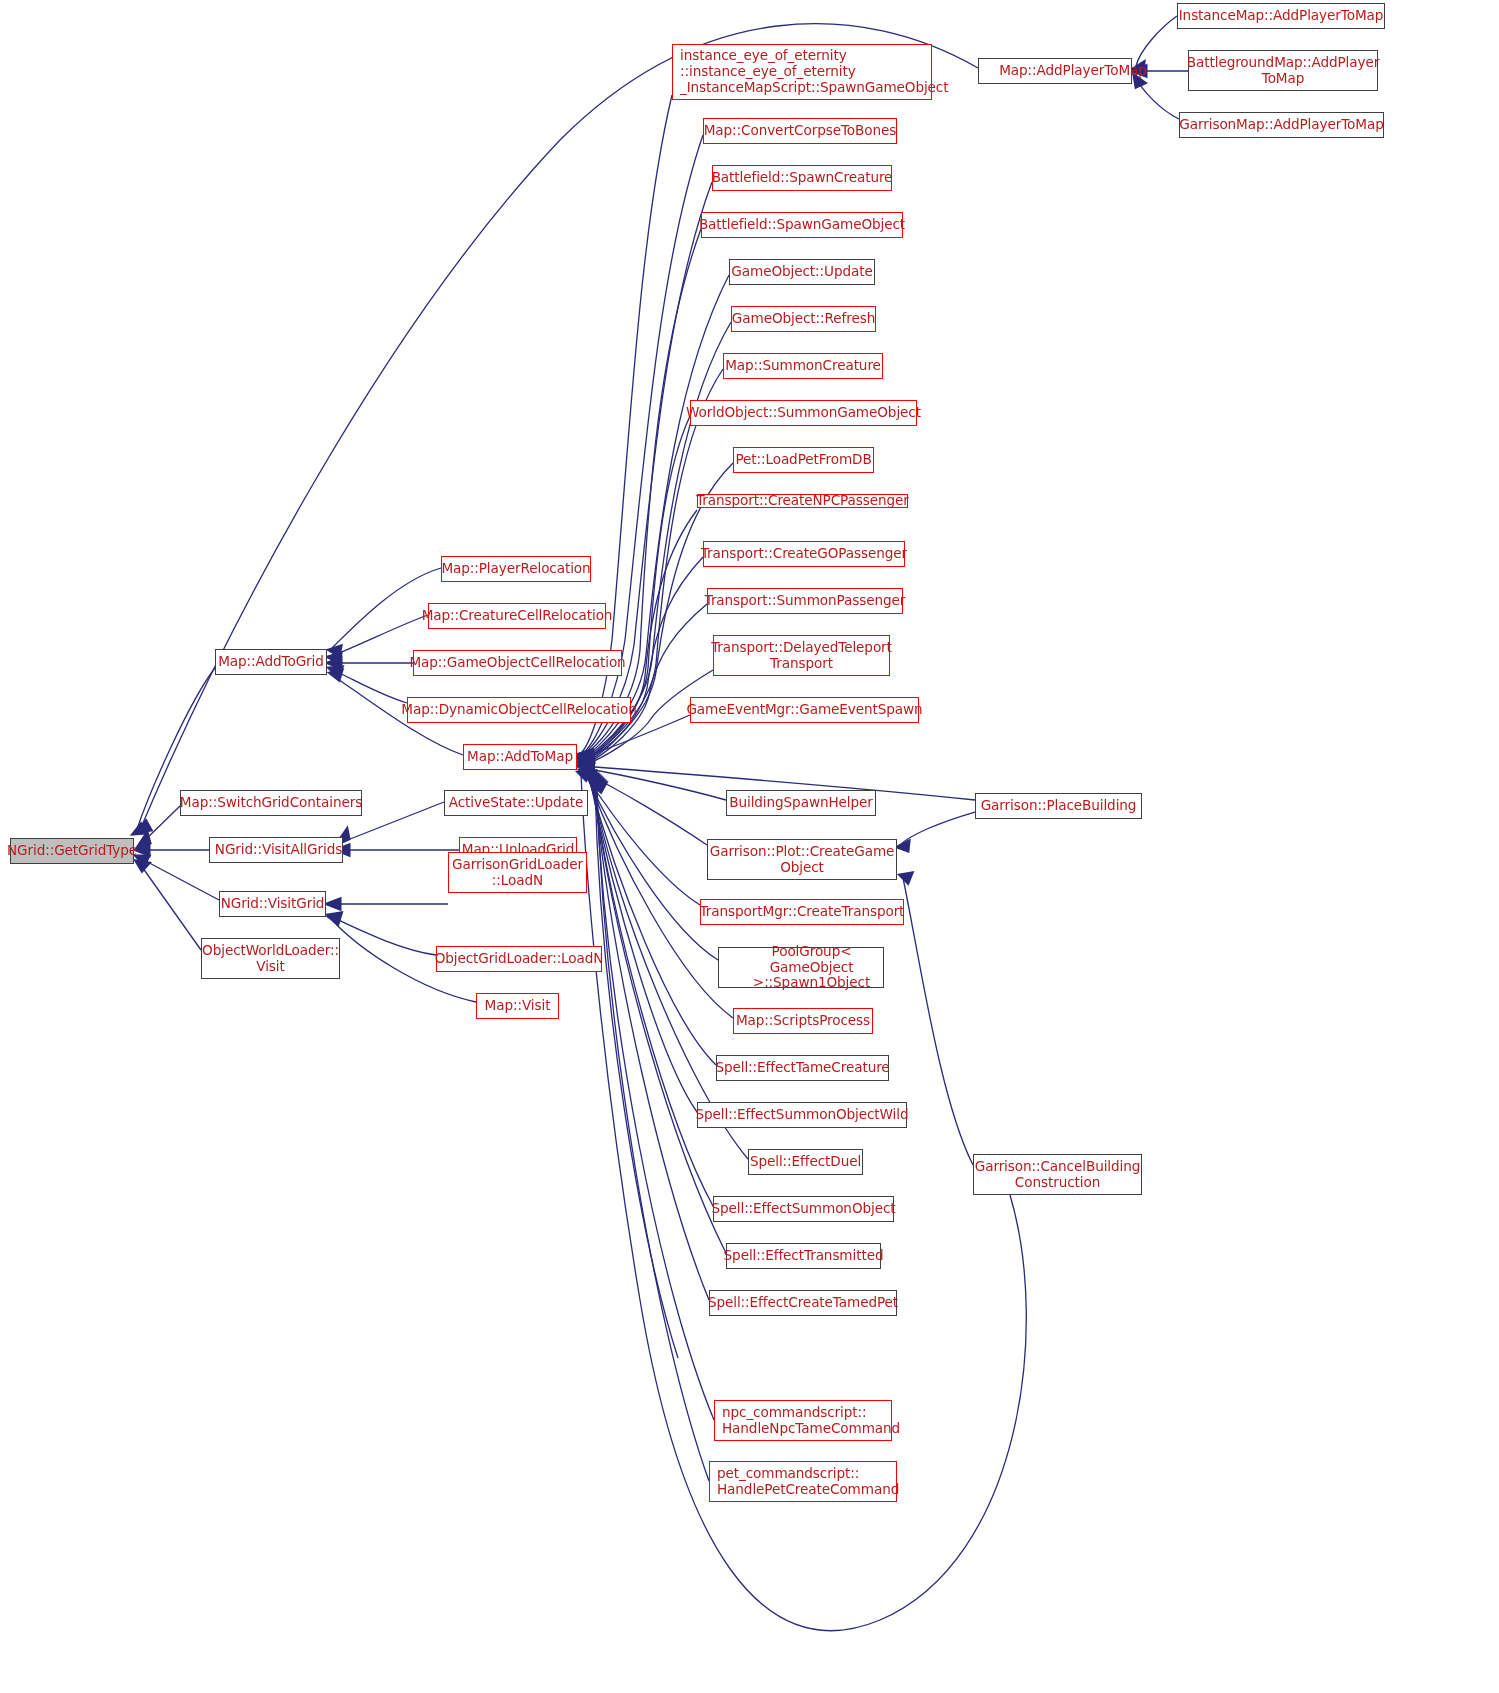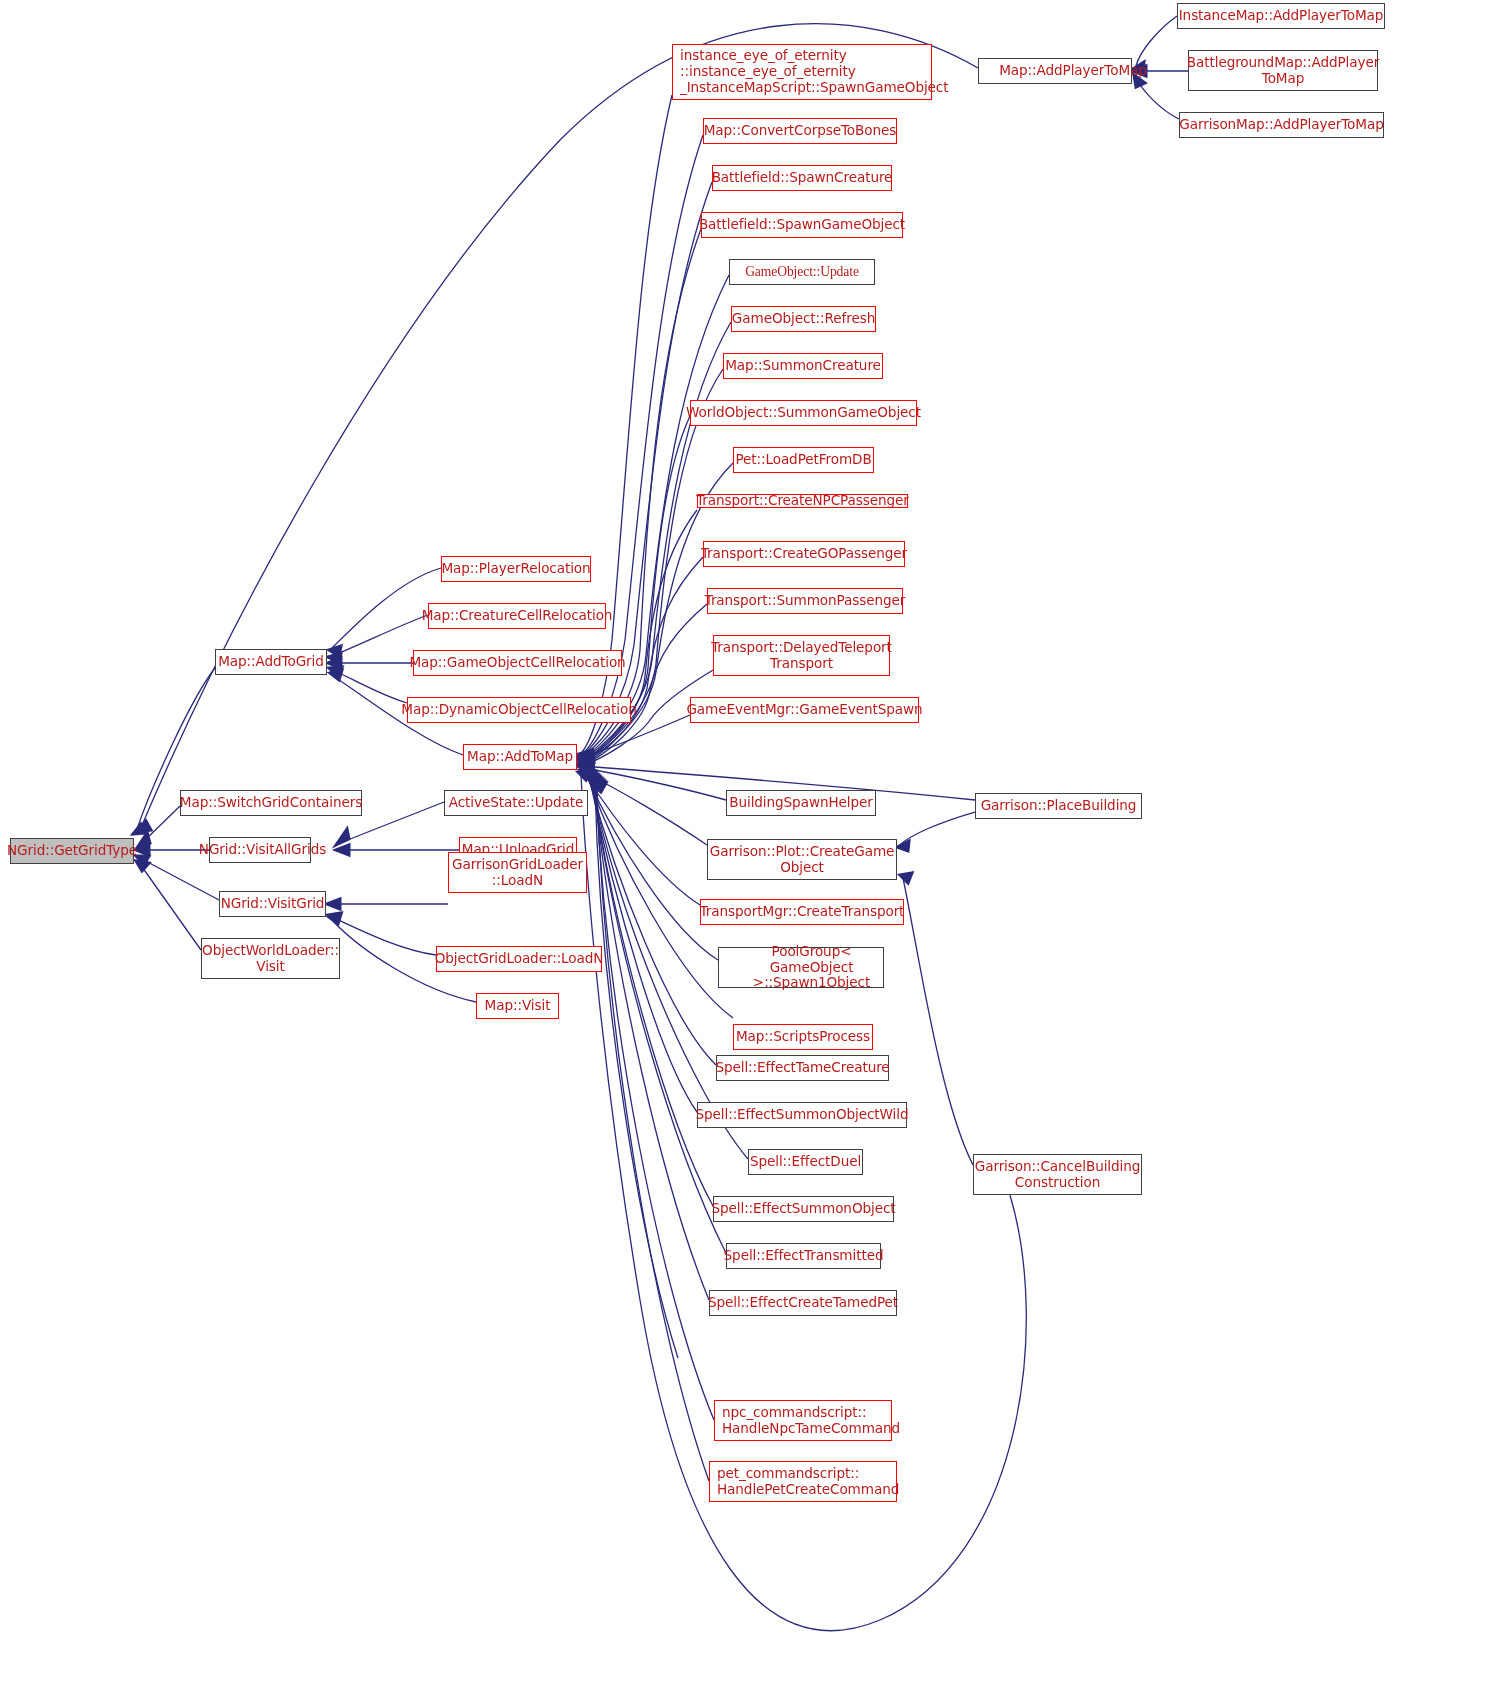--- a/index.html
+++ b/index.html
@@ -129,21 +129,21 @@
       <path d="M 578,772 l 12,-2 -4,10 z" fill="#2a2a7a" stroke="#2a2a7a" stroke-width="3" stroke-linejoin="miter"></path>
       <path d="M 1177,16 C 1160,28 1140,50 1136,66" fill="none" stroke="#2a2a7a" stroke-width="1.3"></path>
       <path d="M 1133,69 l 11,-7 -1,10 z" fill="#2a2a7a" stroke="#2a2a7a" stroke-width="3" stroke-linejoin="miter"></path>
       <path d="M 1188,71 L 1137,71" fill="none" stroke="#2a2a7a" stroke-width="1.3"></path>
       <path d="M 1133,71 l 13,-5 0,10 z" fill="#2a2a7a" stroke="#2a2a7a" stroke-width="3" stroke-linejoin="miter"></path>
       <path d="M 1179,119 C 1160,110 1142,90 1136,78" fill="none" stroke="#2a2a7a" stroke-width="1.3"></path>
       <path d="M 1134,75 l 11,8 -9,4 z" fill="#2a2a7a" stroke="#2a2a7a" stroke-width="3" stroke-linejoin="miter"></path>
     </svg>
 <div class="node current" style="left: 10px; top: 838px; width: 124px; height: 26px;">NGrid::GetGridType</div>
     <div class="node" style="left: 180px; top: 790px; width: 182px; height: 26px;">Map::SwitchGridContainers</div>
-    <div class="node" style="left: 209px; top: 837px; width: 102px; height: 26px; padding-left: 8px;">NGrid::VisitAllGrids</div>
+    <div class="node" style="left: 209px; top: 837px; width: 134px; height: 26px; padding-left: 8px;">NGrid::VisitAllGrids</div>
     <div class="node" style="left: 219px; top: 891px; width: 107px; height: 26px;">NGrid::VisitGrid</div>
     <div class="node" style="left: 201px; top: 938px; width: 139px; height: 41px;">ObjectWorldLoader::
 Visit</div>
     <div class="node" style="left: 215px; top: 649px; width: 112px; height: 26px;">Map::AddToGrid</div>
     <div class="node" style="left: 444px; top: 790px; width: 144px; height: 26px;">ActiveState::Update</div>
     <div class="node red" style="left: 459px; top: 837px; width: 118px; height: 26px;">Map::UnloadGrid</div>
     <div class="node red" style="left: 448px; top: 852px; width: 139px; height: 41px;">GarrisonGridLoader
 ::LoadN</div>
     <div class="node red" style="left: 436px; top: 946px; width: 166px; height: 26px;">ObjectGridLoader::LoadN</div>
     <div class="node red" style="left: 476px; top: 993px; width: 83px; height: 26px;">Map::Visit</div>
@@ -151,38 +151,38 @@
     <div class="node red" style="left: 428px; top: 603px; width: 178px; height: 26px;">Map::CreatureCellRelocation</div>
     <div class="node red" style="left: 413px; top: 650px; width: 209px; height: 26px;">Map::GameObjectCellRelocation</div>
     <div class="node red" style="left: 407px; top: 697px; width: 224px; height: 26px;">Map::DynamicObjectCellRelocation</div>
     <div class="node red" style="left: 463px; top: 744px; width: 114px; height: 26px;">Map::AddToMap</div>
     <div class="node red leftal" style="left: 672px; top: 44px; width: 260px; height: 56px;">instance_eye_of_eternity
 ::instance_eye_of_eternity
 _InstanceMapScript::SpawnGameObject</div>
     <div class="node red" style="left: 703px; top: 118px; width: 194px; height: 26px;">Map::ConvertCorpseToBones</div>
     <div class="node red" style="left: 712px; top: 165px; width: 180px; height: 26px;">Battlefield::SpawnCreature</div>
     <div class="node red" style="left: 701px; top: 212px; width: 202px; height: 26px;">Battlefield::SpawnGameObject</div>
-    <div class="node" style="left: 729px; top: 259px; width: 146px; height: 26px; font-family: Liberation Serif, serif;">GameObject::Update</div>
+    <div class="node" style="left: 729px; top: 259px; width: 146px; height: 26px;">GameObject::Update</div>
     <div class="node red" style="left: 731px; top: 306px; width: 145px; height: 26px;">GameObject::Refresh</div>
     <div class="node red" style="left: 723px; top: 353px; width: 160px; height: 26px;">Map::SummonCreature</div>
     <div class="node red" style="left: 690px; top: 400px; width: 227px; height: 26px;">WorldObject::SummonGameObject</div>
     <div class="node red" style="left: 733px; top: 447px; width: 141px; height: 26px;">Pet::LoadPetFromDB</div>
     <div class="node red" style="left: 697px; top: 494px; width: 211px; height: 14px;">Transport::CreateNPCPassenger</div>
     <div class="node red" style="left: 703px; top: 541px; width: 202px; height: 26px;">Transport::CreateGOPassenger</div>
     <div class="node red" style="left: 707px; top: 588px; width: 196px; height: 26px;">Transport::SummonPassenger</div>
     <div class="node red" style="left: 713px; top: 635px; width: 177px; height: 41px;">Transport::DelayedTeleport
 Transport</div>
     <div class="node red" style="left: 690px; top: 697px; width: 229px; height: 26px;">GameEventMgr::GameEventSpawn</div>
     <div class="node" style="left: 726px; top: 790px; width: 150px; height: 26px;">BuildingSpawnHelper</div>
     <div class="node" style="left: 707px; top: 839px; width: 190px; height: 41px;">Garrison::Plot::CreateGame
 Object</div>
     <div class="node red" style="left: 700px; top: 899px; width: 204px; height: 26px;">TransportMgr::CreateTransport</div>
     <div class="node" style="left: 718px; top: 947px; width: 166px; height: 41px; padding-left: 24px;">PoolGroup&lt; GameObject
 &gt;::Spawn1Object</div>
-    <div class="node red" style="left: 733px; top: 1008px; width: 140px; height: 26px; margin-top: 16px;">Map::ScriptsProcess</div>
+    <div class="node red" style="left: 733px; top: 1008px; width: 140px; height: 26px;">Map::ScriptsProcess</div>
     <div class="node" style="left: 716px; top: 1055px; width: 173px; height: 26px;">Spell::EffectTameCreature</div>
     <div class="node" style="left: 697px; top: 1102px; width: 210px; height: 26px;">Spell::EffectSummonObjectWild</div>
     <div class="node" style="left: 748px; top: 1149px; width: 115px; height: 26px;">Spell::EffectDuel</div>
     <div class="node" style="left: 713px; top: 1196px; width: 181px; height: 26px;">Spell::EffectSummonObject</div>
     <div class="node" style="left: 726px; top: 1243px; width: 155px; height: 26px;">Spell::EffectTransmitted</div>
     <div class="node" style="left: 709px; top: 1290px; width: 188px; height: 26px;">Spell::EffectCreateTamedPet</div>
     <div class="node red leftal" style="left: 714px; top: 1400px; width: 178px; height: 41px;">npc_commandscript::
 HandleNpcTameCommand</div>
     <div class="node red leftal" style="left: 709px; top: 1461px; width: 188px; height: 41px;">pet_commandscript::
 HandlePetCreateCommand</div>

